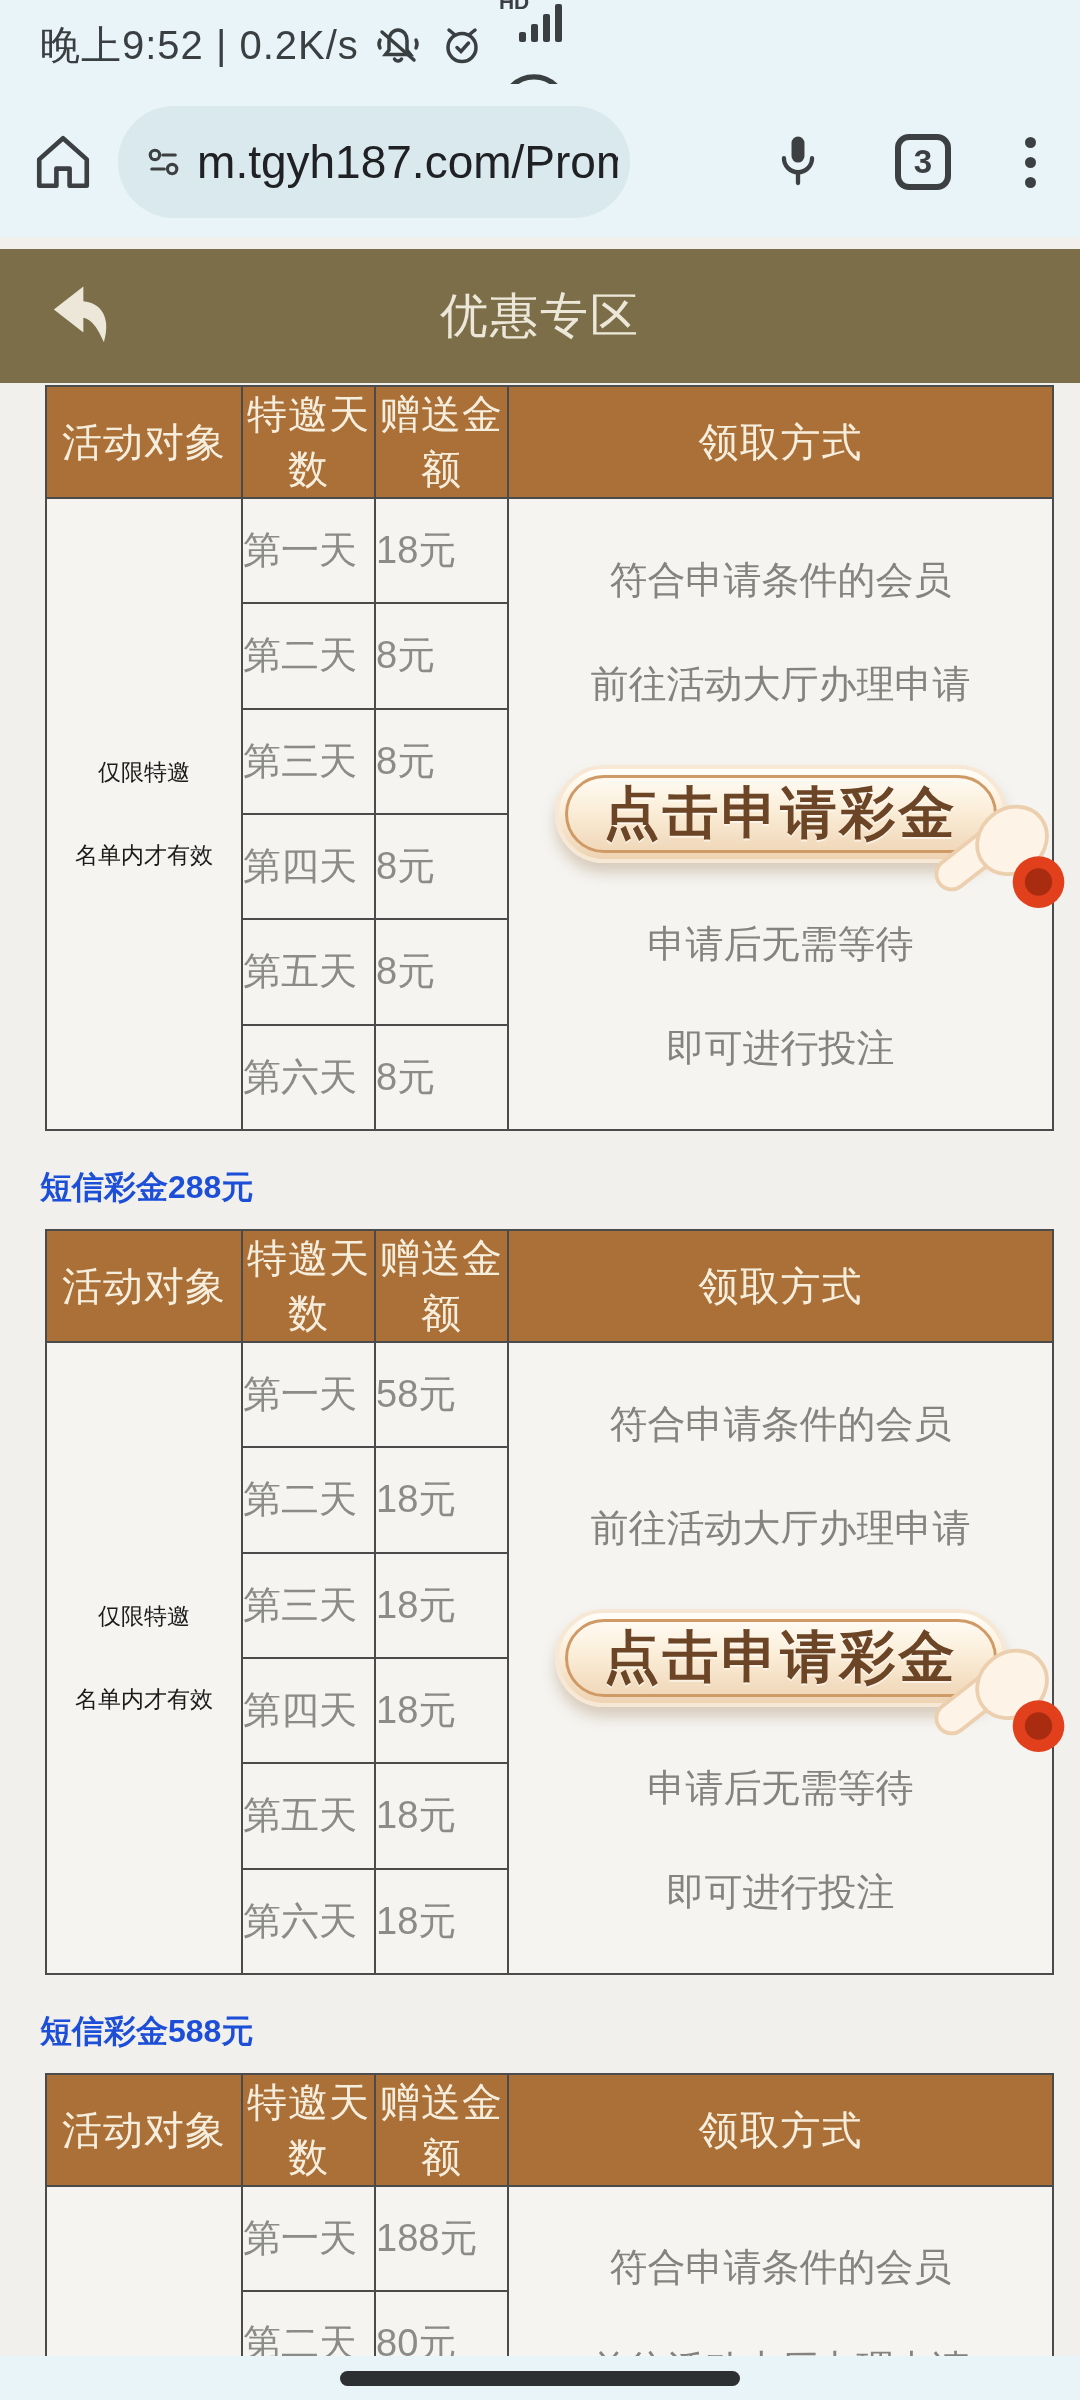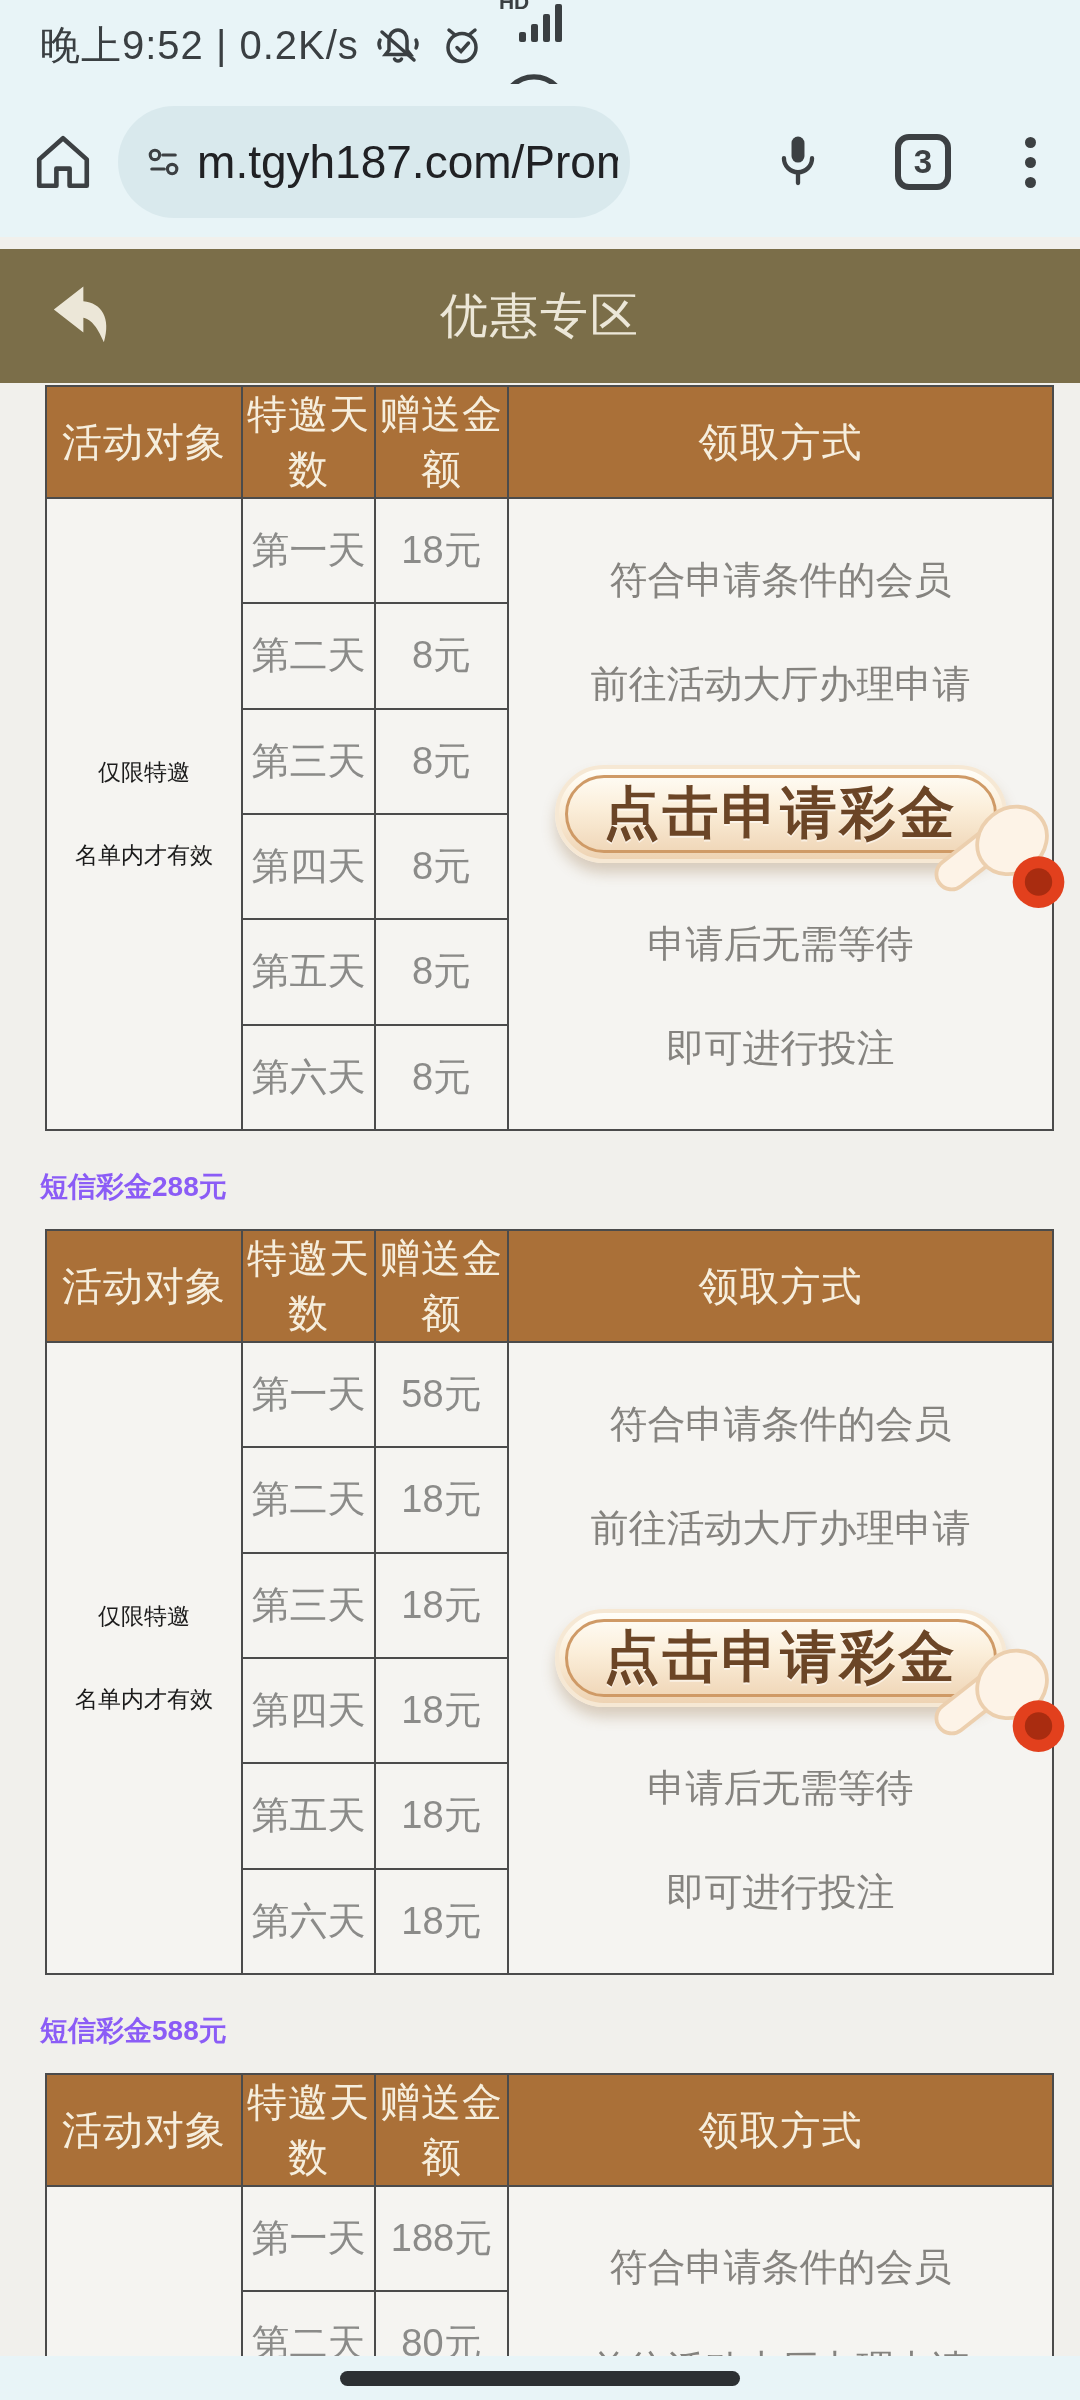--- a/index.html
+++ b/index.html
@@ -59,32 +59,32 @@
   
   .page { position:absolute; top:237px; left:0; width:100%; height:2160px; overflow:hidden; background:#f1f0ec; }
   .site-header {
     margin-top:12px; height:134px; background:#7b6e49; position:relative;
     display:flex; align-items:center; justify-content:center;
   }
   .site-title { color:#ece7d8; font-size:48px; letter-spacing:2px; }
   .back-btn { position:absolute; left:44px; top:26px; width:82px; height:82px; }
 
   .section-title {
-    margin:30px 0 16px 40px; font-size:28px; font-weight:700; color:#8b5cf6;
+    margin:30px 0 16px 40px; font-size:32px; font-weight:700; color:#1d4ed8;
     line-height:52px;
   }
   .section-title:empty { display:none; }
 
   table.promo { border-collapse:collapse; margin:2px 28px 0 45px; width:1007px; table-layout:fixed; }
   table.promo th, table.promo td { border:2px solid #4b4b4b; background:#f5f4f1; }
   table.promo th {
     background:#aa7038; color:#f6eedd; font-size:40px; font-weight:500;
     height:110px; text-align:center; letter-spacing:1px;
   }
-  td.day-cell, td.amt-cell { height:105px; text-align:center; font-size:38px; color:#8b8b89; }
+  td.day-cell, td.amt-cell { height:105px; text-align:left; font-size:38px; color:#8b8b89; }
   td.aud-cell { text-align:center; }
   .audience { display:flex; flex-direction:column; align-items:center; gap:52px; font-size:23px; color:#1c1c1c; white-space:nowrap; }
   td.claim-cell { vertical-align:top; }
   .claim {
     height:630px; display:flex; flex-direction:column; justify-content:space-evenly;
     align-items:center; color:#85837f; font-size:38px;
   }
   .claim3 { padding-top:58px; display:flex; flex-direction:column; gap:58px; align-items:center; color:#85837f; font-size:38px; }
   .claim-line { line-height:44px; height:44px; white-space:nowrap; }
 

